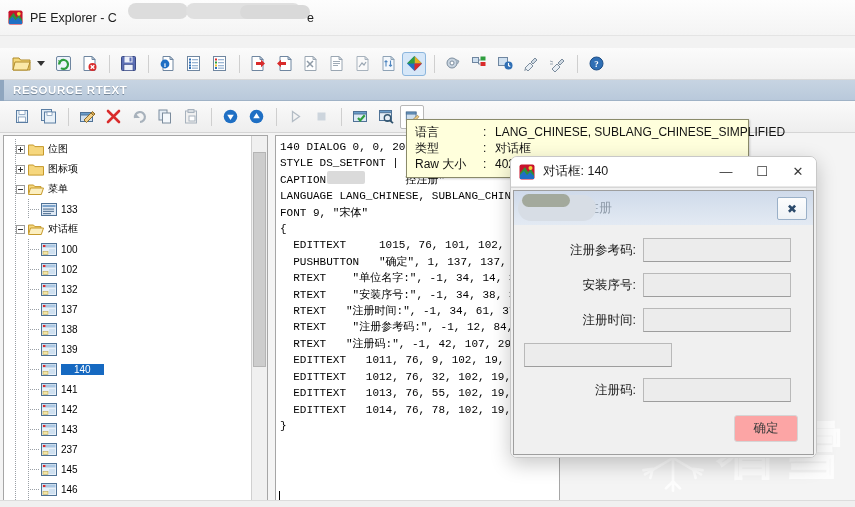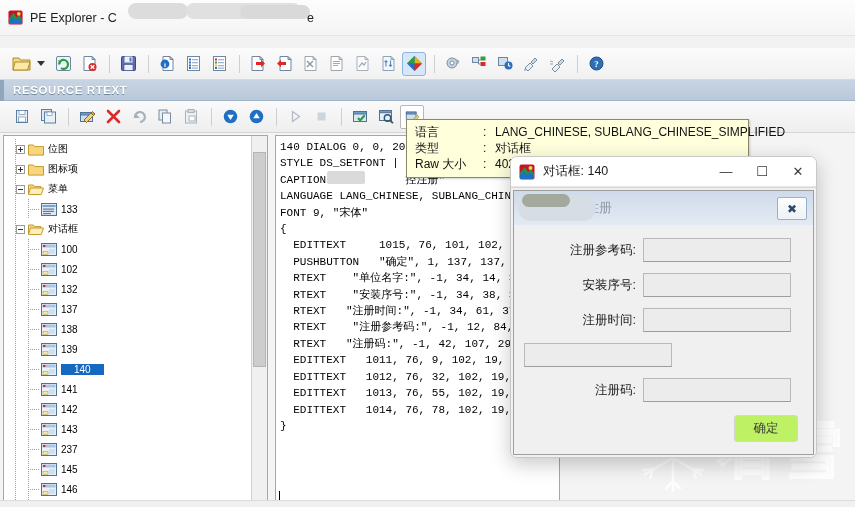--- a/index.html
+++ b/index.html
@@ -177,21 +177,21 @@
   }
   .dlg-fields{position:absolute;left:0;top:34px;right:0;bottom:0;}
   .fld-row{display:flex;align-items:center;margin:0 0 11px 0;padding-left:10px;}
   .fld-lbl{width:112px;text-align:right;font-size:12.5px;color:#1a1a1a;padding-right:7px;flex:0 0 auto;}
   .fld-in{
     width:148px;height:24px;background:#ececec;border:1px solid #b9b9b9;
     border-bottom-color:#9d9d9d;box-sizing:border-box;flex:0 0 auto;
   }
   .dlg-ok{
     position:absolute;right:15px;bottom:12px;width:62px;height:25px;
-    background:#bef264;border:1px solid #d5d5d5;border-radius:3px;
+    background:#fca5a5;border:1px solid #d5d5d5;border-radius:3px;
     display:flex;align-items:center;justify-content:center;font-size:12.5px;color:#3d3d3d;
   }
 
   
   .watermark{
     position:absolute;right:6px;bottom:2px;width:215px;height:86px;z-index:5;
     display:flex;align-items:flex-start;pointer-events:none;opacity:.85;
   }
   .wm-text{
     font-size:62px;font-weight:bold;color:transparent;

